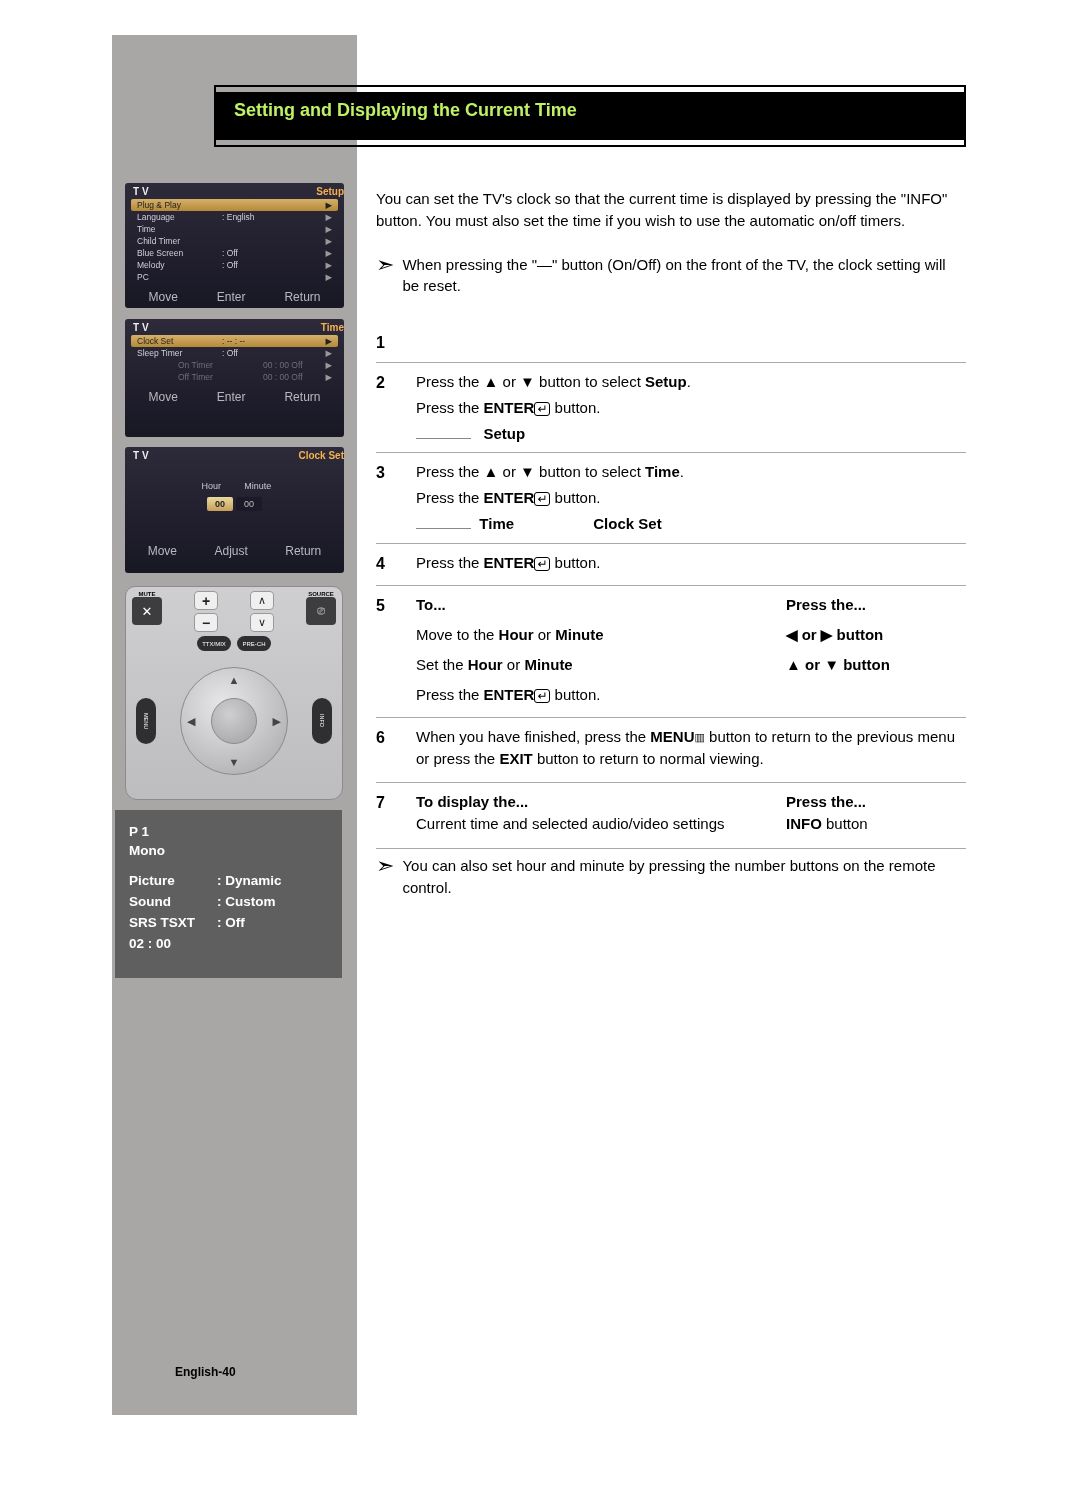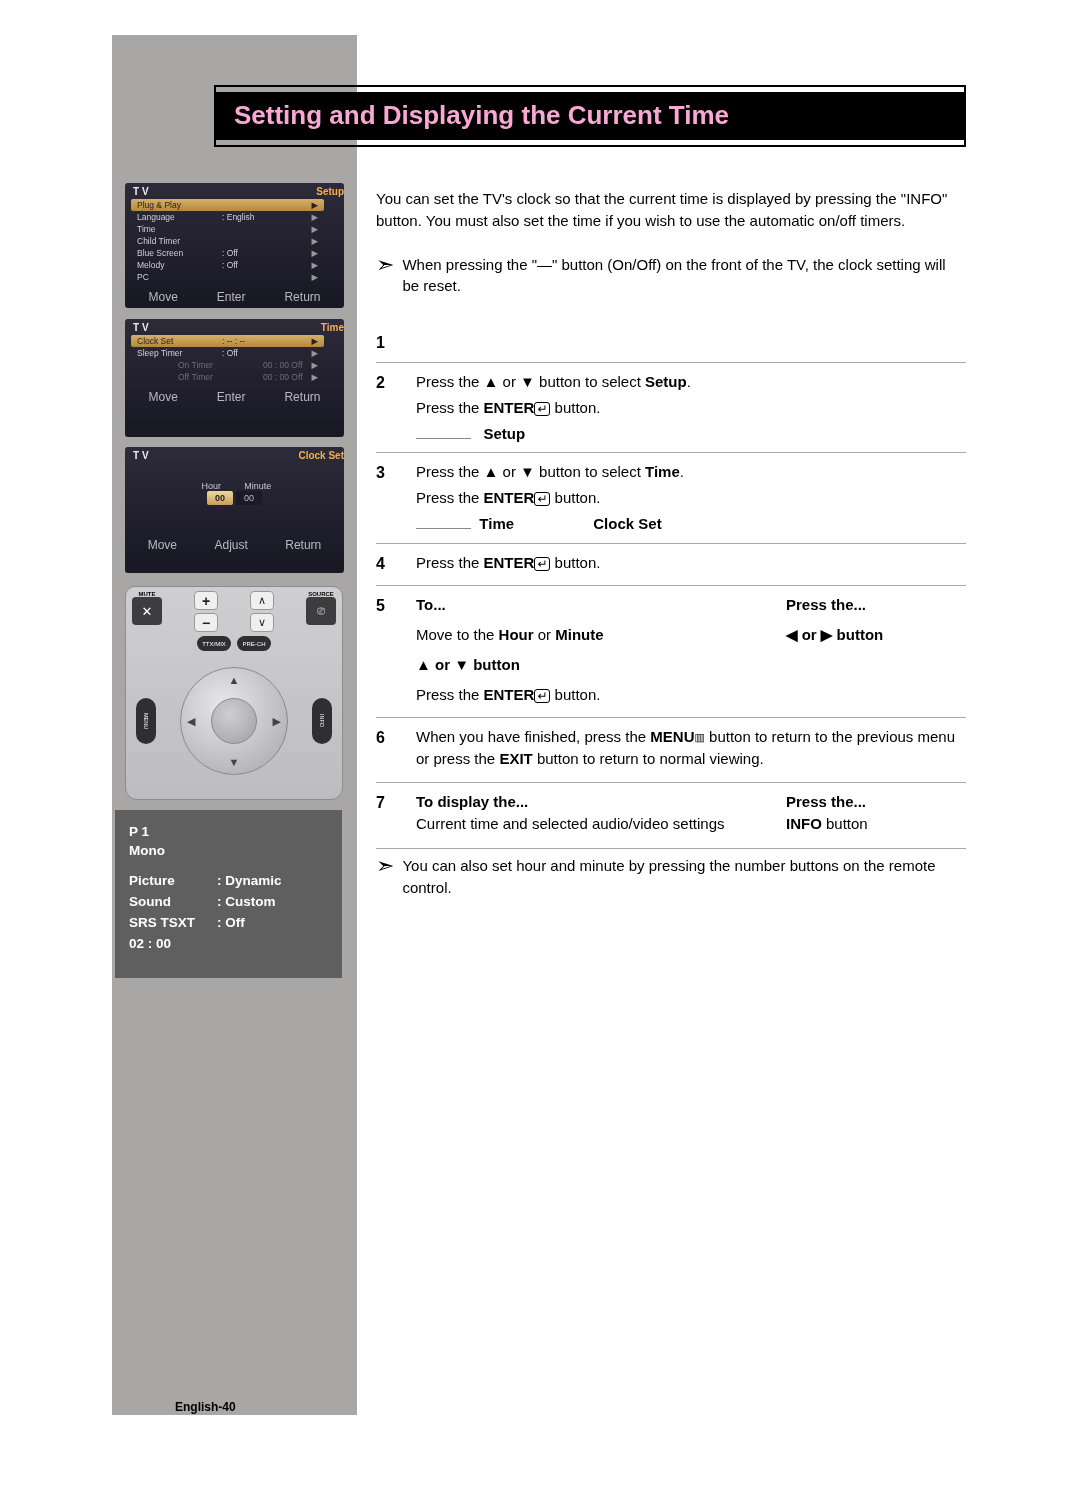--- a/index.html
+++ b/index.html
@@ -23,22 +23,22 @@
   .title-bar {
     position: absolute;
     left: 214px;
     top: 92px;
     width: 752px;
     height: 48px;
     background: #000;
     border-bottom: 3px solid #000;
   }
   .title-text {
-    color: #f9a8d4;
-    font-size: 26px;
+    color: #bef264;
+    font-size: 18px;
     font-weight: bold;
     padding: 8px 0 0 20px;
   }
   .title-outline {
     position: absolute;
     left: 214px;
     top: 85px;
     width: 752px;
     height: 62px;
     border: 2px solid #000;
@@ -56,21 +56,21 @@
   }
   .osd-header {
     display: flex;
     justify-content: space-between;
     padding: 3px 0 2px 8px;
     font-weight: bold;
     color: #eee;
     font-size: 10px;
   }
   .osd-header .right { color: #f7b04f; font-size: 10px; }
-  .osd-body { padding: 0 20px 4px 6px; }
+  .osd-body { padding: 0 6px 4px 6px; }
   .osd-row {
     display: flex;
     align-items: center;
     font-size: 8.5px;
     padding: 1px 6px;
     color: #d0cfd8;
   }
   .osd-row.sel { background: linear-gradient(#d6b06a,#b48939); color: #222; border-radius: 2px; }
   .osd-row .lbl { flex: 0 0 85px; }
   .osd-row .val { flex: 0 0 auto; text-align: left; color: inherit; }
@@ -80,21 +80,21 @@
   .osd-footer {
     display: flex;
     justify-content: space-around;
     font-size: 12px;
     padding: 3px 4px 4px 4px;
     color: #b9b8c0;
   }
   .osd3-body { padding: 18px 0 30px 0; text-align: center; }
   .osd3-labels { color: #c8c7cf; font-size: 9px; }
   .osd3-labels span { display: inline-block; width: 44px; }
-  .osd3-vals { }
+  .osd3-vals { margin-top: 6px; }
   .osd3-vals .box {
     display: inline-block;
     width: 26px; height: 14px; line-height: 14px;
     background: linear-gradient(#eadaa0,#c79e59);
     color: #222; font-size: 9px; font-weight: bold; border-radius: 2px;
   }
   .osd3-vals .box2 {
     display: inline-block;
     width: 26px; height: 14px; line-height: 14px;
     background: #1c1a28; color: #bbb; font-size: 9px; border-radius: 2px;
@@ -199,21 +199,21 @@
   .hr-light { border: none; border-top: 1px solid #aaa; margin: 6px 0; }
   .res { color: #000; }
   .tbl2 { display:flex; }
   .tbl2 .c1 { flex: 1; }
   .tbl2 .c2 { width: 180px; text-align: left; }
   .pressthe { font-weight: bold; }
   .u { display:inline-block; width:55px; border-bottom:1px solid #888; }
 
   .footer-label {
     position: absolute;
-    left: 175px; top: 1400px;
+    left: 175px; top: 1365px;
     font-size: 12px; font-weight: bold;
   }
 
   b { font-weight: bold; }
   .icon-menu { display:inline-block; font-size:11px; vertical-align:1px; }
   .icon-enter { display:inline-block; font-size:12px; vertical-align:0; border:1px solid #000; border-radius:3px; padding:0 2px; line-height:1; }
 </style>
 </head>
 <body>
 
@@ -438,20 +438,21 @@
     <div class="body">
       <div class="tbl2">
         <div class="c1"><b>To...</b></div>
         <div class="c2"><span class="pressthe">Press the...</span></div>
       </div>
       <div class="tbl2" style="margin-top:8px;">
         <div class="c1"><span>Move to the </span><b>Hour</b><span> or </span><b>Minute</b></div>
         <div class="c2"><b>◀  or  ▶  button</b></div>
       </div>
       <div class="tbl2" style="margin-top:8px;">
+        <div class="c1"><span>Set the </span><b>Hour</b><span> or </span><b>Minute</b></div>
         <div class="c2"><b>▲  or  ▼  button</b></div>
       </div>
       <div class="line" style="margin-top:8px;">
         <span>Press the </span><b>ENTER</b><span class="icon-enter">↵</span><span> button.</span>
       </div>
     </div>
   </div>
 
   <div class="step">
     <div class="num">6</div>

